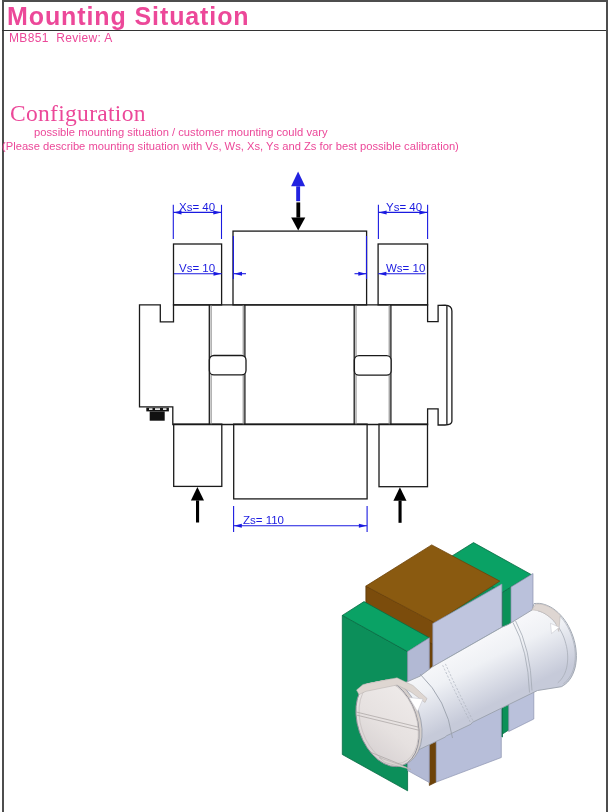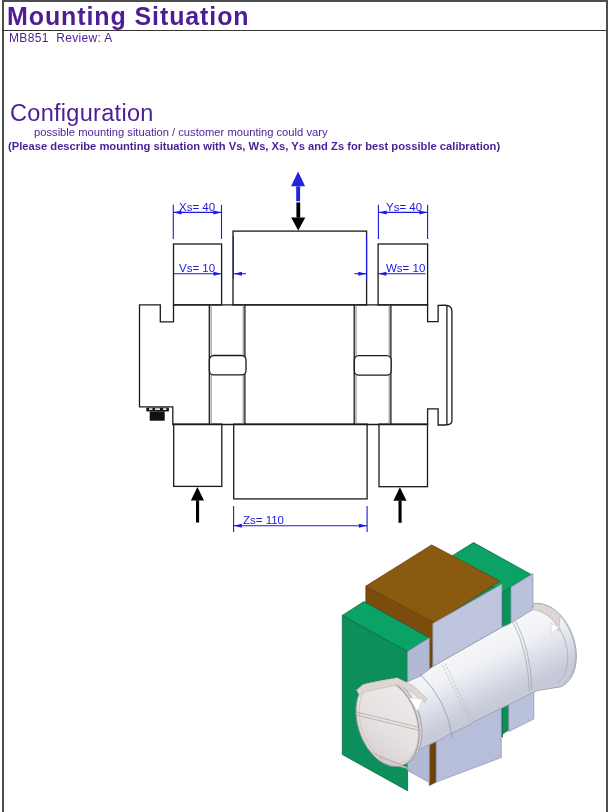--- a/index.html
+++ b/index.html
@@ -1,26 +1,26 @@
 <!DOCTYPE html>
 <html><head>
 <meta charset="utf-8">
 <style>
 html,body{margin:0;padding:0;}
 body{width:608px;height:812px;background:#fff;font-family:"Liberation Sans",sans-serif;overflow:hidden;}
 #page{position:absolute;left:0;top:0;width:608px;height:812px;background:#fff;}
 #frame{position:absolute;left:2px;top:0px;width:605.5px;height:812px;border-left:2px solid #4d4d4d;border-top:2px solid #4d4d4d;border-right:2px solid #4d4d4d;box-sizing:border-box;}
-.t{position:absolute;color:#4c1d95;white-space:pre;}
+.t{position:absolute;color:#ec4899;white-space:pre;}
 #title{left:7px;top:2px;font-size:25px;font-weight:bold;letter-spacing:0.9px;}
 #rule{position:absolute;left:2px;top:29.5px;width:604px;height:1.4px;background:#333;}
 #mb{left:9px;top:30.5px;font-size:12px;letter-spacing:0.35px;}
 #bore{left:9px;top:48.5px;font-size:12.2px;letter-spacing:0.15px;}
-#conf{left:10px;top:100px;font-size:23.5px;letter-spacing:0.3px;}
+#conf{left:10px;top:100px;font-size:23.5px;letter-spacing:0.3px;font-family:Liberation Serif, serif;}
 #l1{left:10px;top:125.5px;font-size:11.2px;margin-left:24px;}
-#l2{left:8px;top:139.5px;font-size:11.2px;font-weight:bold;}
+#l2{left:2px;top:139.5px;font-size:11.2px;}
 svg{position:absolute;left:0;top:0;}
 </style>
 </head>
 <body>
 <div id="page">
 <div id="frame"></div>
 <div id="title" class="t">Mounting Situation</div>
 <div id="rule"></div>
 <div id="mb" class="t">MB851  Review: A</div>
 <div id="conf" class="t">Configuration</div>

